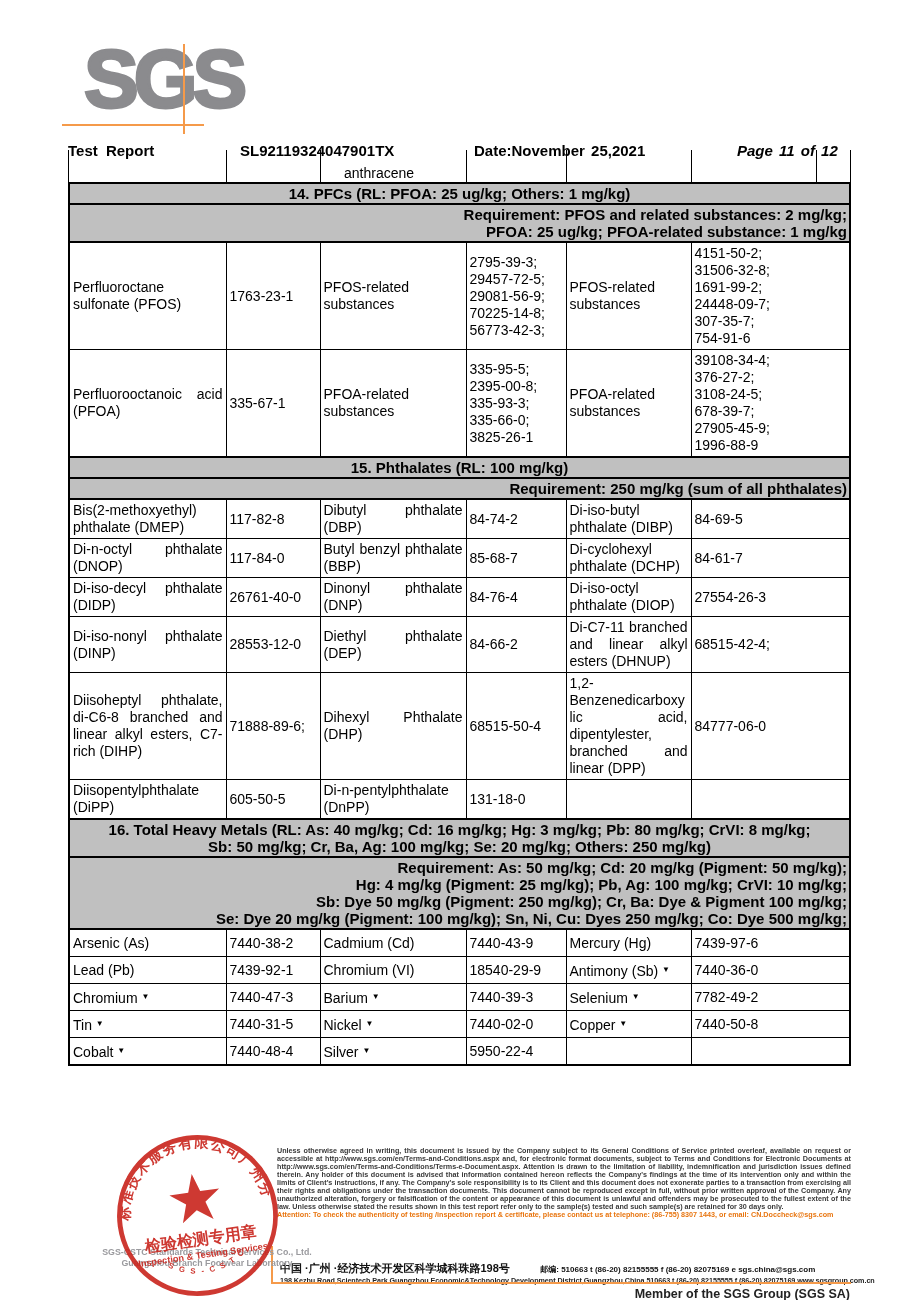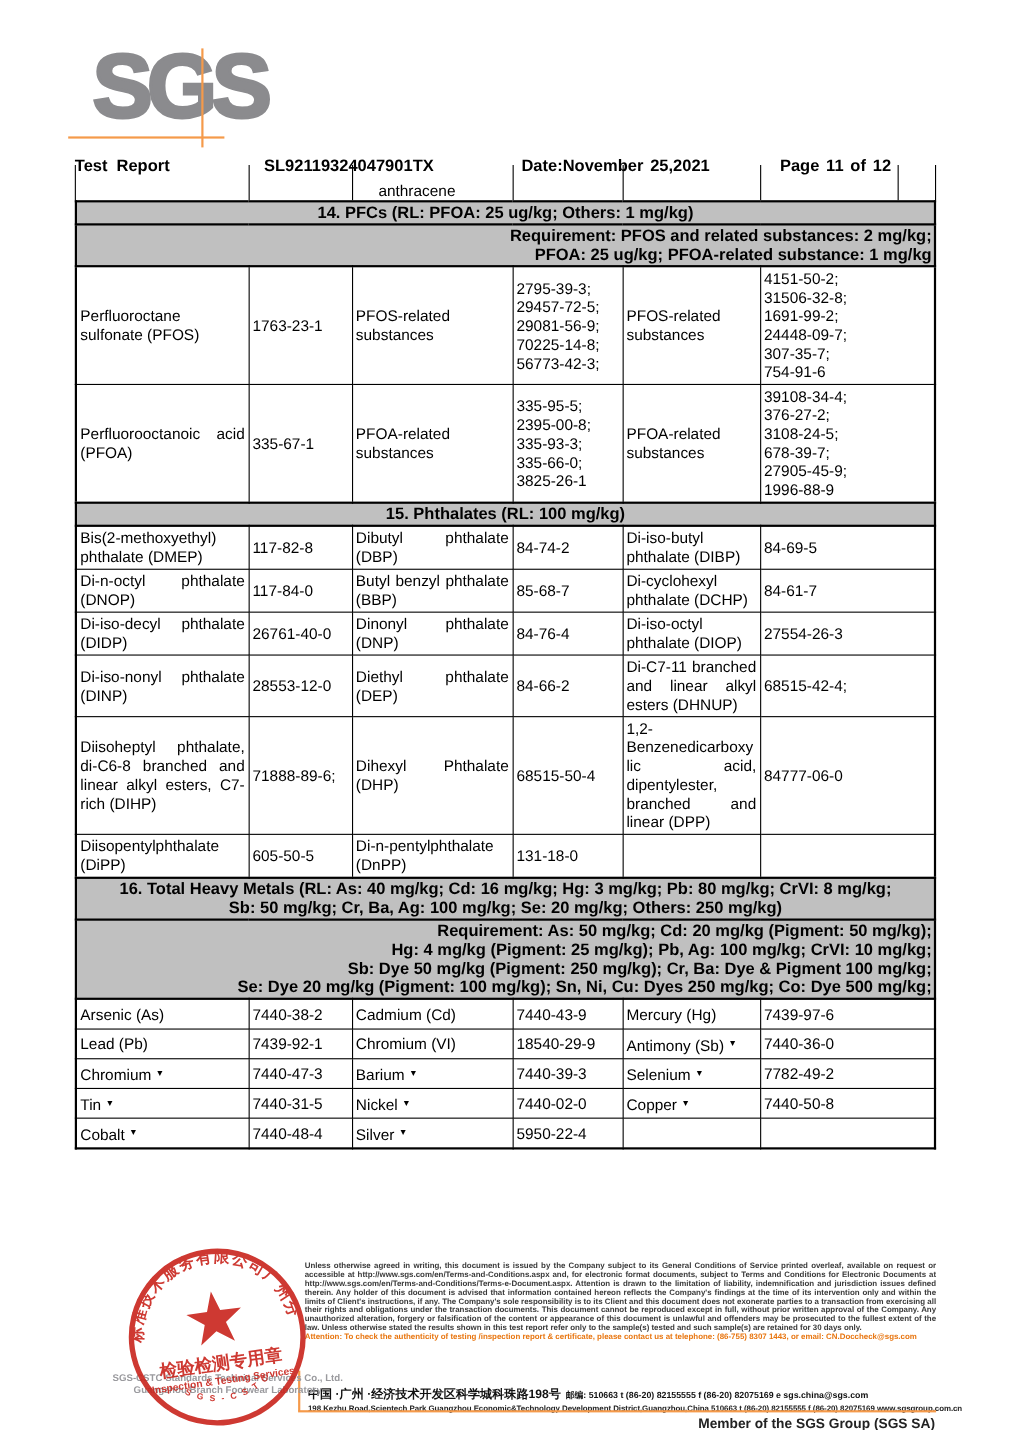--- a/index.html
+++ b/index.html
@@ -11,21 +11,21 @@
              font-weight:bold;color:#8b8b8e;letter-spacing:-5px;
              -webkit-text-stroke:3px #8b8b8e;}
   .logo-vline{position:absolute;left:183px;top:44px;width:2px;height:90px;background:#f59a4a;}
   .logo-hline{position:absolute;left:62px;top:124px;width:142px;height:2px;background:#f59a4a;}
 
   
   .hdr{position:absolute;top:142px;font-size:15px;font-weight:bold;white-space:nowrap;}
   .hdr-report{left:68px;word-spacing:4px;}
   .hdr-number{left:240px;}
   .hdr-date{left:474px;word-spacing:2px;}
-  .hdr-page{left:709px;word-spacing:2px;}
+  .hdr-page{left:737px;word-spacing:2px;font-style:italic;}
 
   
   .fragment{position:absolute;left:68px;top:150px;width:781px;height:32px;
             border-left:1px solid #000;border-right:1px solid #000;}
   .fragment .div{position:absolute;top:0;width:1px;height:32px;background:#000;}
   .fragment .cell-text{position:absolute;left:255px;bottom:1px;font-size:14px;margin-left:20px;}
 
   
   .tbl-wrap{position:absolute;left:68px;top:182px;width:781px;}
   table.grid{border-collapse:collapse;table-layout:fixed;width:781px;
@@ -43,21 +43,21 @@
 
   
   .legal{position:absolute;left:277px;top:1147px;width:574px;font-size:7.2px;
          line-height:8px;font-weight:bold;color:#3a3a3a;text-align:justify;}
   .attention{color:#e8750f;margin-top:0;}
   .addr-vline{position:absolute;left:271px;top:1246px;width:2px;height:37px;background:#f59a4a;}
   .addr1{position:absolute;left:280px;top:1248px;width:571px;font-size:7.2px;
          letter-spacing:-0.05px;font-weight:bold;white-space:nowrap;color:#222;margin-top:28px;}
   .addr2{position:absolute;left:280px;top:1258px;white-space:nowrap;color:#111;}
   .addr2 .cn{font-size:11px;font-weight:bold;}
-  .addr2 .rest{font-size:8px;font-weight:bold;}
+  .addr2 .rest{font-size:8px;font-weight:bold;margin-left:26px;}
   .footer-hline{position:absolute;left:271px;top:1282px;width:580px;height:2px;background:#f59a4a;}
   .member{position:absolute;left:530px;top:1287px;width:320px;text-align:right;
           font-size:12.5px;font-weight:bold;color:#222;}
   .company-lines{position:absolute;left:62px;top:1247px;width:290px;text-align:center;
                  font-size:8.8px;line-height:11px;color:#9a9a9e;font-weight:bold;z-index:1;}
   .stamp{position:absolute;left:100px;top:1118px;width:195px;height:195px;
          transform:rotate(-8deg);opacity:0.9;z-index:2;}
 </style>
 </head>
 <body>
@@ -134,20 +134,23 @@
 376-27-2;
 3108-24-5;
 678-39-7;
 27905-45-9;
 1996-88-9</td>
           </tr>
         </tbody>
       <tbody>
         <tr class="sect">
           <td colspan="6">15. Phthalates (RL: 100 mg/kg)</td>
+        </tr>
+        <tr class="req">
+          <td colspan="6">Requirement: 250 mg/kg (sum of all phthalates)</td>
         </tr>
       </tbody>
       <tbody>
           <tr>
             <td class="name">Bis(2-methoxyethyl) phthalate (DMEP)</td>
             <td class="cas">117-82-8</td>
             <td class="name">Dibutyl phthalate (DBP)</td>
             <td class="cas">84-74-2</td>
             <td class="name">Di-iso-butyl phthalate (DIBP)</td>
             <td class="cas">84-69-5</td>

